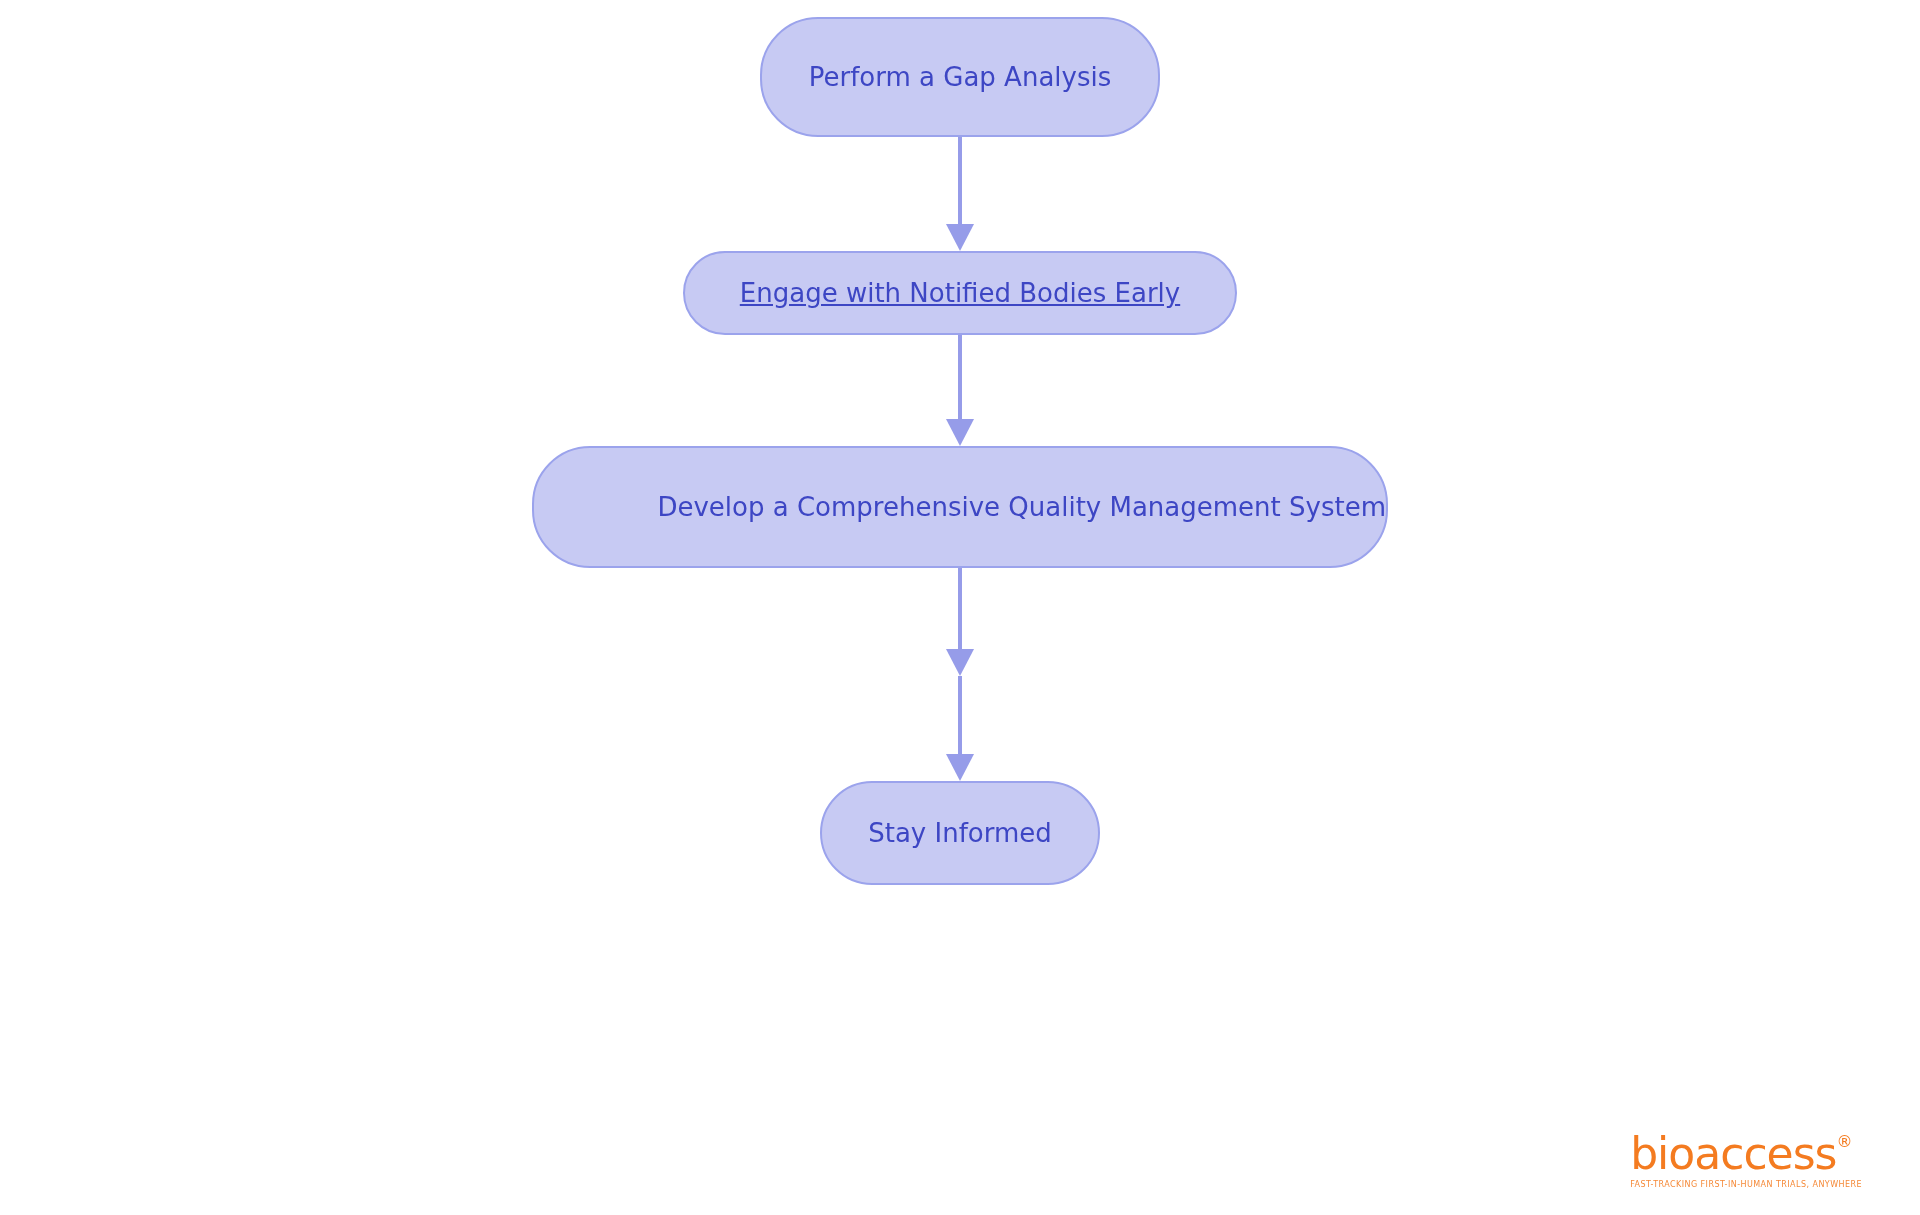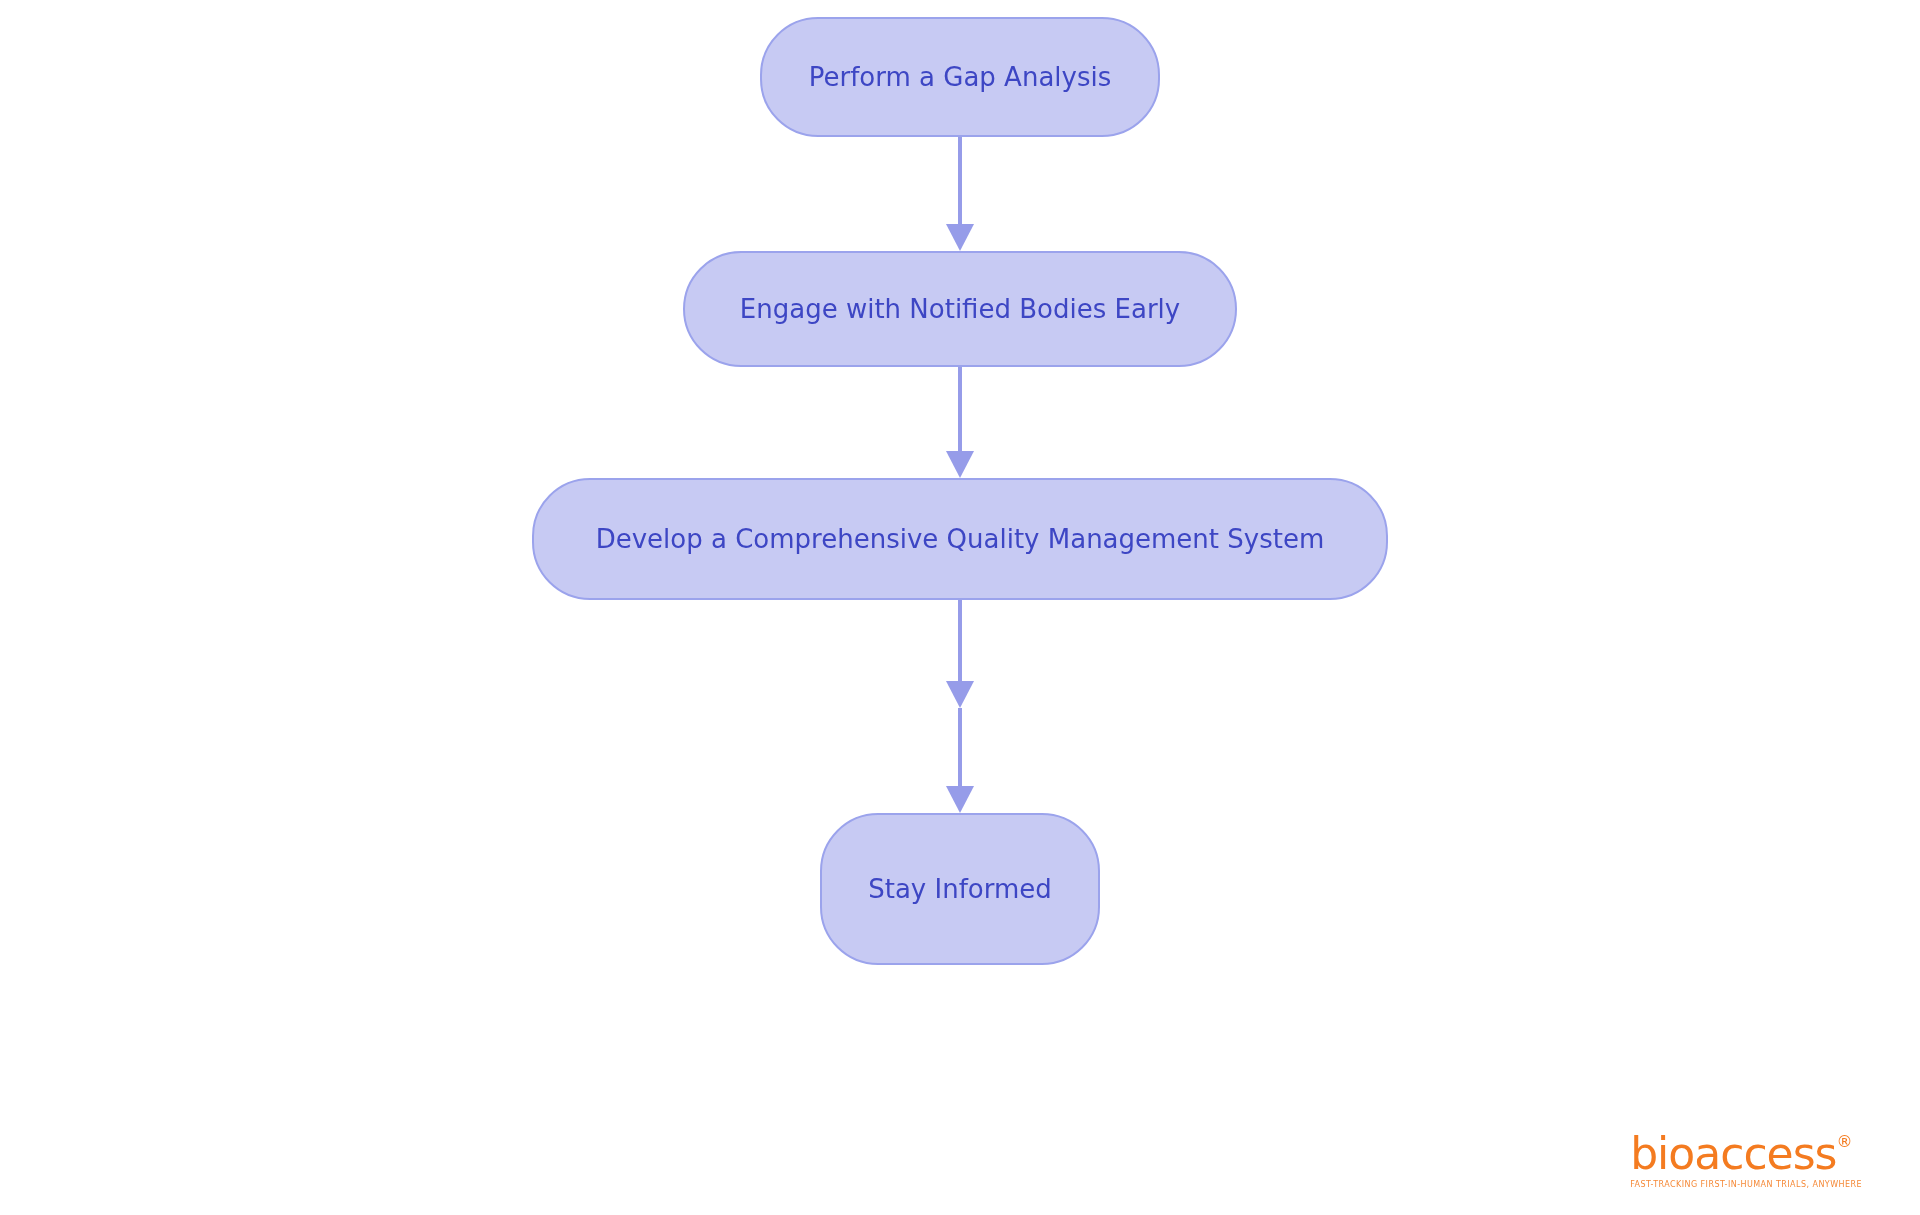--- a/index.html
+++ b/index.html
@@ -36,24 +36,24 @@
     justify-content: center;
     background: var(--node-fill);
     border: 2px solid var(--node-border);
     border-radius: 58px;
     color: var(--node-text);
     font-size: 26px;
     text-align: center;
     flex-shrink: 0;
   }
   .node-1 { margin-top: 17px; width: 400px; height: 120px; }
-  .node-2 { width: 554px; height: 116px; }
-  .node-3 { width: 856px; height: 122px; }
+  .node-2 { width: 554px; height: 84px; text-decoration: underline; }
+  .node-3 { width: 856px; height: 122px; justify-content: flex-end; }
   .node-4 { width: 444px; height: 124px; }
-  .node-5 { width: 280px; height: 152px; }
+  .node-5 { width: 280px; height: 104px; }
   .connector {
     display: flex;
     flex-direction: column;
     align-items: center;
     flex-shrink: 0;
   }
   .conn-1 { height: 114px; }
   .conn-2 { height: 111px; }
   .conn-3 { height: 108px; }
   .conn-4 { height: 105px; }

